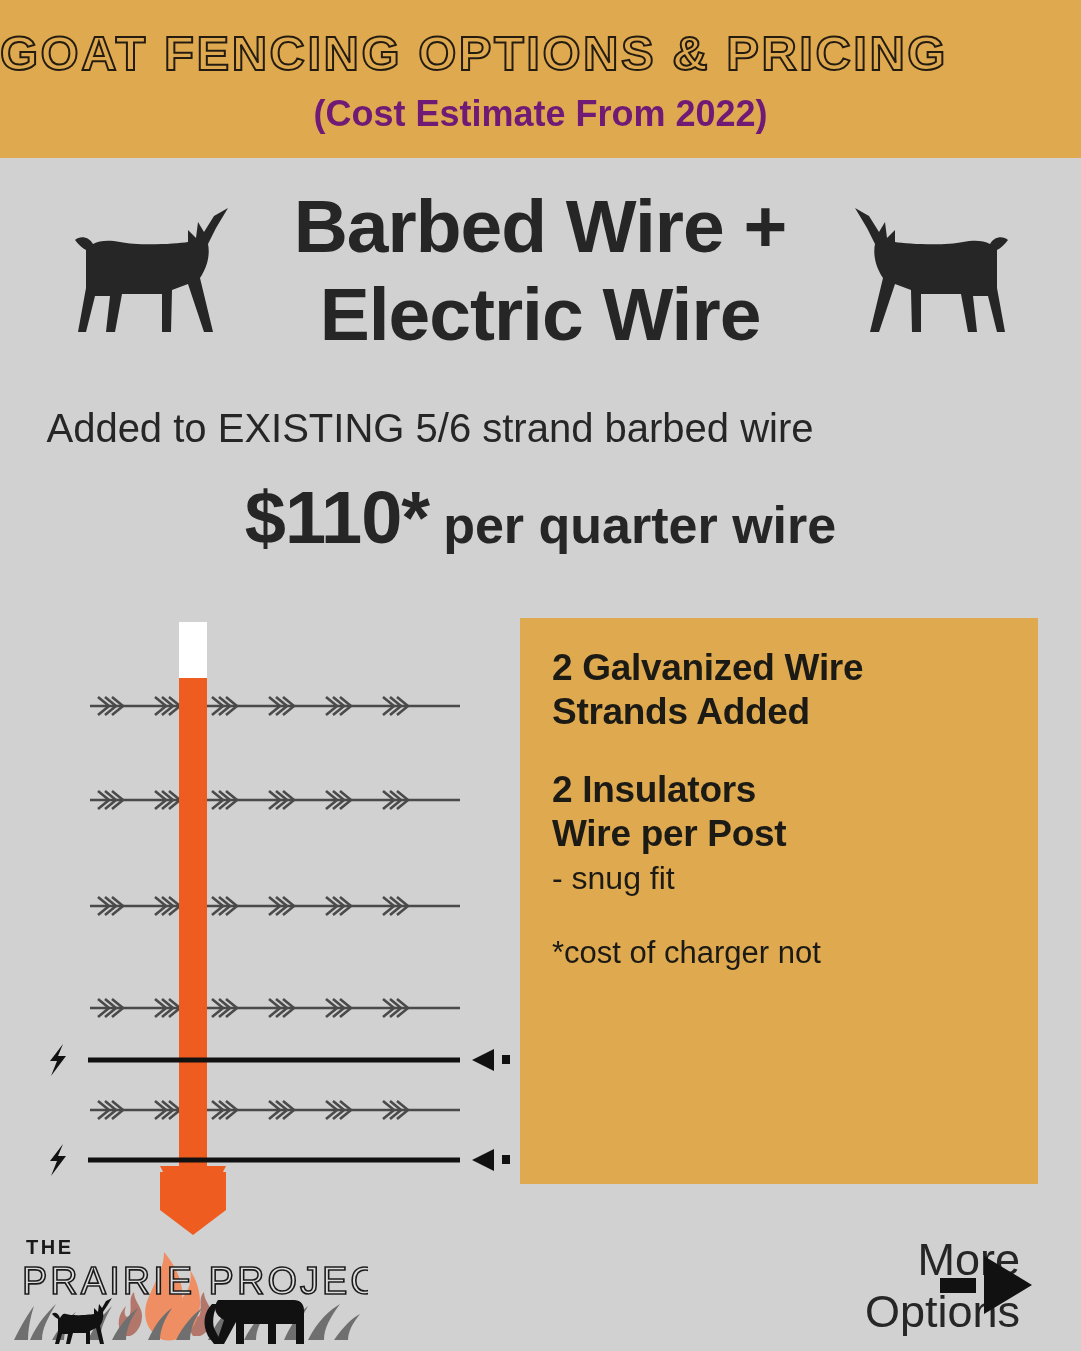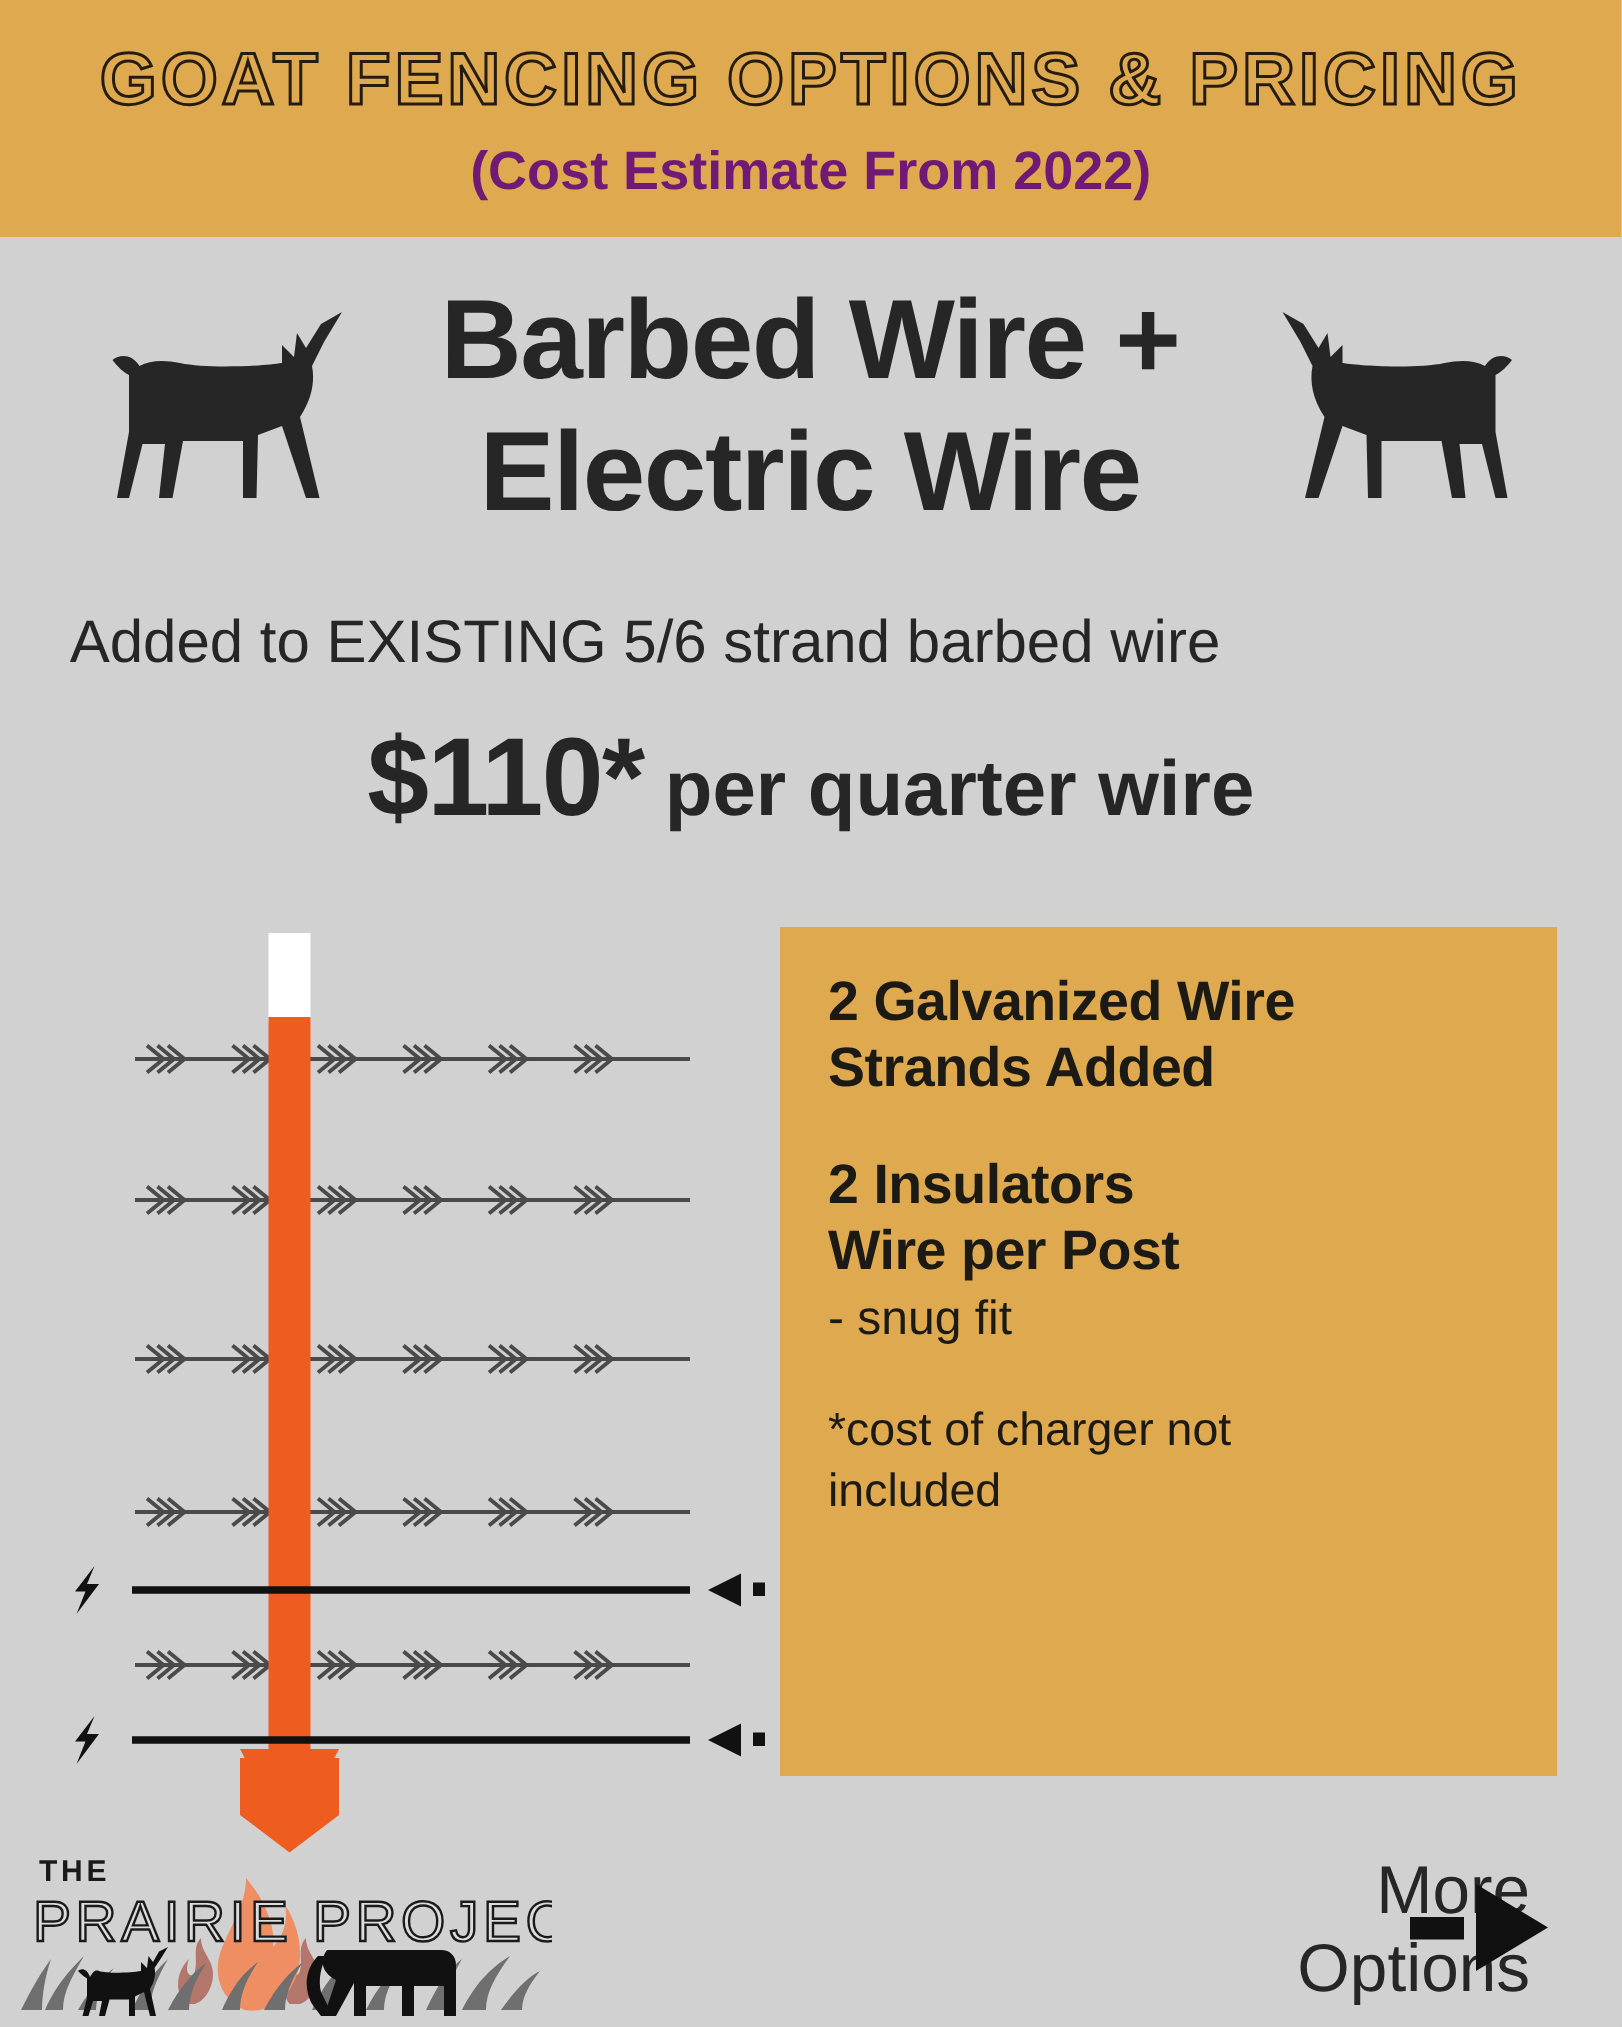--- a/index.html
+++ b/index.html
@@ -16,21 +16,20 @@
   }
 
   
   #header {
     position:absolute; left:0; top:0;
     width:1081px; height:158px;
     background:#dfa950;
   }
   #header-title {
     position:absolute; left:0; top:22px; width:1081px;
-    text-align:center;
     font-family:"Liberation Sans", sans-serif;
     font-size:49px;
     font-weight:700;
     letter-spacing:2.5px;
     color:#dfa950;
     -webkit-text-stroke:2px #241c10;
     text-stroke:2px #241c10;
     line-height:62px;
     white-space:nowrap;
   }
@@ -242,21 +241,20 @@
 
   <div id="info-box">
     <div class="info-head">2 Galvanized Wire</div>
     <div class="info-head">Strands Added</div>
     <div class="info-gap"></div>
     <div class="info-head">2 Insulators</div>
     <div class="info-head">Wire per Post</div>
     <div class="info-sub">- snug fit</div>
     <div class="info-gap"></div>
     <div class="info-note">*cost of charger not</div>
-    <div class="info-note">included</div>
   </div>
 
   <svg id="logo" viewBox="0 0 360 123">
 
     <g>
       <path d="M115 108 C108 98 110 86 118 78 C114 88 120 92 122 86
                C124 78 120 70 126 64 C126 74 134 78 134 88 C134 98 128 106 122 108 Z" fill="#b2766b"></path>
       <path d="M185 108 C178 98 180 86 188 78 C184 88 190 92 192 86
                C194 78 190 70 196 64 C196 74 204 78 204 88 C204 98 198 106 192 108 Z" fill="#b2766b"></path>
       <path d="M155 112 C138 104 132 86 142 66 C148 52 156 40 156 24

